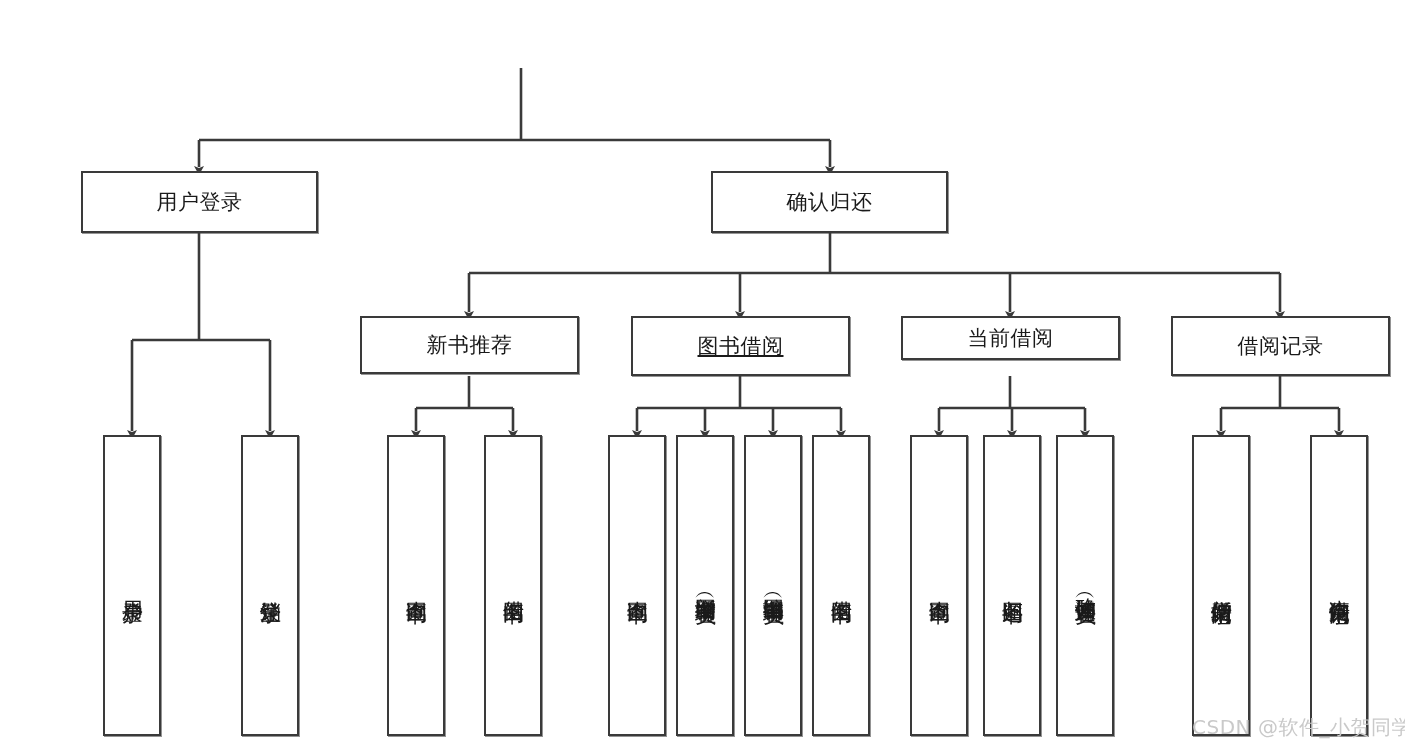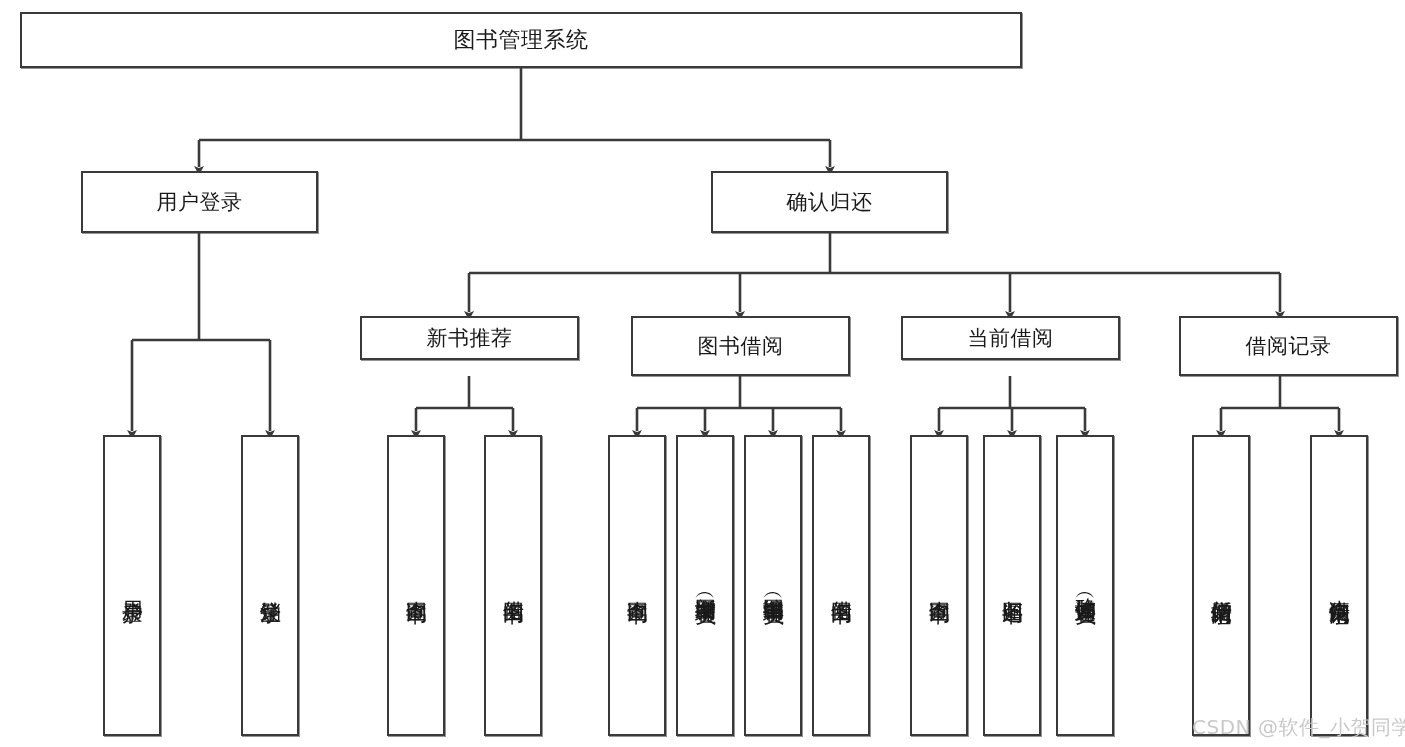--- a/index.html
+++ b/index.html
@@ -114,29 +114,28 @@
       <path d="M1012,408 L1012,431" marker-end="url(#arrowhead)"></path>
       <path d="M1085,408 L1085,431" marker-end="url(#arrowhead)"></path>
 
       <path d="M1280,376 L1280,408"></path>
       <path d="M1221,408 L1339,408"></path>
       <path d="M1221,408 L1221,431" marker-end="url(#arrowhead)"></path>
       <path d="M1339,408 L1339,431" marker-end="url(#arrowhead)"></path>
     </g>
   </svg>
 
-  <div class="node horiz root" style="left: 20px; top: 12px; width: 1002px; height: 56px;">图书管理系统</div>
 
   <div class="node horiz" style="left: 81px; top: 171px; width: 237px; height: 62px;">用户登录</div>
   <div class="node horiz" style="left: 711px; top: 171px; width: 237px; height: 62px;">确认归还</div>
 
-  <div class="node horiz" style="left: 360px; top: 316px; width: 219px; height: 44px;">新书推荐</div>
-  <div class="node horiz" style="left: 631px; top: 316px; width: 219px; height: 60px;">图书借阅</div>
+  <div class="node horiz" style="left: 360px; top: 316px; width: 219px; height: 58px;">新书推荐</div>
+  <div class="node horiz" style="left: 631px; top: 316px; width: 219px; height: 60px; text-decoration: underline;">图书借阅</div>
   <div class="node horiz" style="left: 901px; top: 316px; width: 219px; height: 44px;">当前借阅</div>
-  <div class="node horiz" style="left: 1171px; top: 316px; width: 219px; height: 60px; margin-left: 8px;">借阅记录</div>
+  <div class="node horiz" style="left: 1171px; top: 316px; width: 219px; height: 60px;">借阅记录</div>
 
   <div class="node vert" style="left: 103px; top: 435px; width: 58px; height: 301px;">用户登录</div>
   <div class="node vert" style="left: 241px; top: 435px; width: 58px; height: 301px;">注销登录</div>
   <div class="node vert" style="left: 387px; top: 435px; width: 58px; height: 301px;">查询图书</div>
   <div class="node vert" style="left: 484px; top: 435px; width: 58px; height: 301px;">借阅图书</div>
   <div class="node vert" style="left: 608px; top: 435px; width: 58px; height: 301px;">查询图书</div>
   <div class="node vert" style="left: 676px; top: 435px; width: 58px; height: 301px;">新增图书（管理员）</div>
   <div class="node vert" style="left: 744px; top: 435px; width: 58px; height: 301px;">编辑图书（管理员）</div>
   <div class="node vert" style="left: 812px; top: 435px; width: 58px; height: 301px;">借阅图书</div>
   <div class="node vert" style="left: 910px; top: 435px; width: 58px; height: 301px;">查询图书</div>

